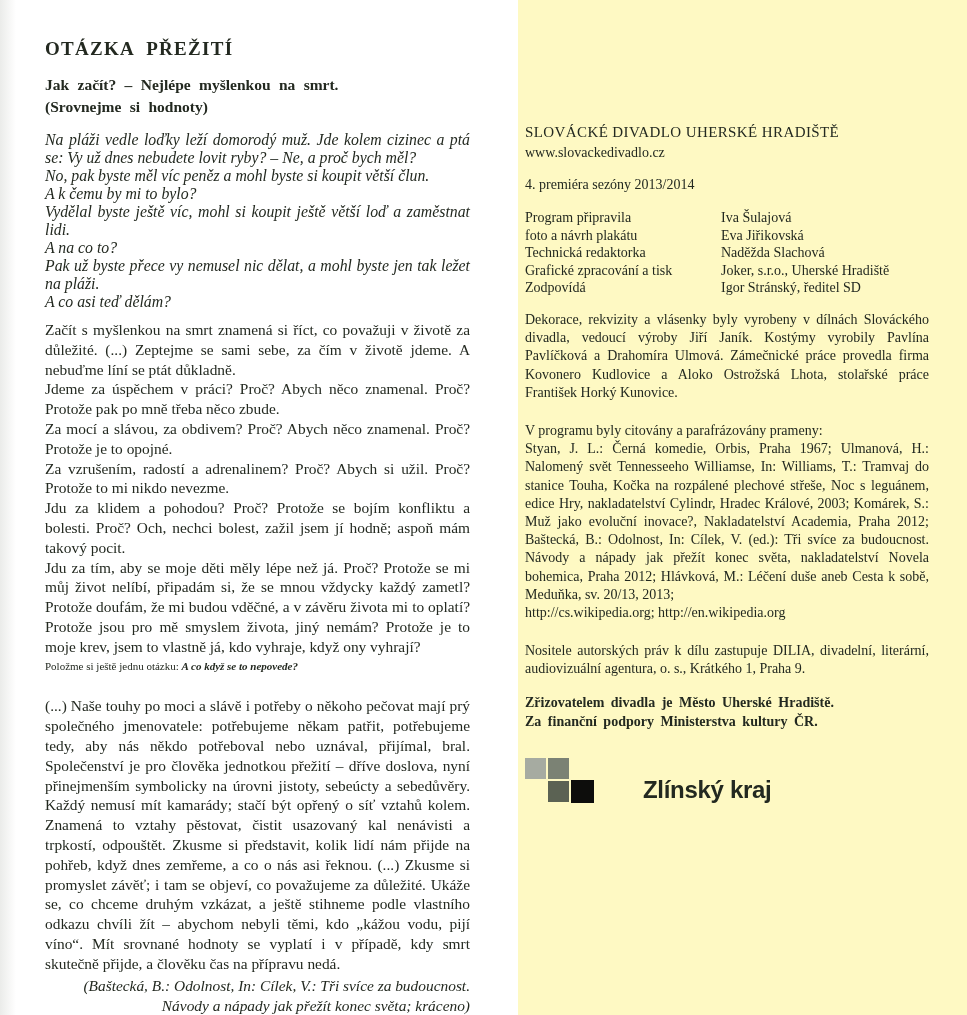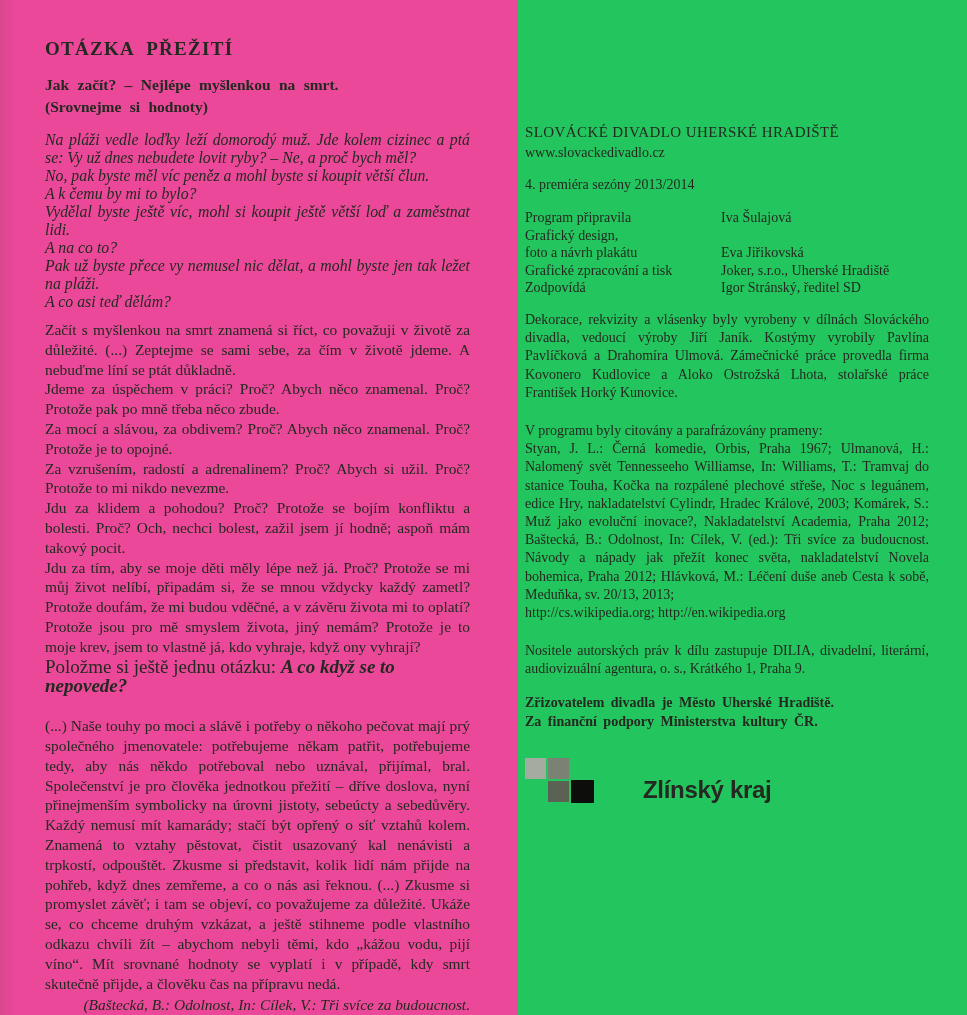--- a/index.html
+++ b/index.html
@@ -30,21 +30,21 @@
     font-weight:bold;font-size:15.5px;line-height:22px;word-spacing:4.5px;
     white-space:pre-line;margin-bottom:13px;
   }
   .dialogue{
     font-style:italic;font-size:15.8px;line-height:18px;
     white-space:pre-line;text-align:justify;margin-bottom:9px;
   }
   .lbody{
     font-size:15.4px;line-height:19.8px;white-space:pre-line;text-align:justify;
   }
-  .qline{font-size:19px;line-height:19.8px;}
+  .qline{font-size:11px;line-height:19.8px;}
   .q-emph{font-weight:bold;font-style:italic;}
   .para2{margin-top:20px;}
   .citation{
     font-style:italic;font-size:15.4px;line-height:20.5px;text-align:right;
     white-space:pre-line;margin-top:2px;
   }
 
   
   .theatre{font-size:15px;letter-spacing:.4px;line-height:21px;}
   .website{font-size:14px;line-height:19px;margin-bottom:14px;}
@@ -69,21 +69,21 @@
   .logo-text{
     font-family:"Liberation Sans","DejaVu Sans",sans-serif;font-weight:bold;
     font-size:24px;letter-spacing:-.3px;line-height:1;margin-left:11px;padding-bottom:2px;
   }
 </style>
 </head>
 <body>
 
 <div class="spread" style="color: rgb(35, 41, 32);">
 
-  <section class="page left" style="background: #ec4899;">
+  <section class="page left" style="background: #ffffff;">
     <div class="edge-shade"></div>
     <h1 class="title">OTÁZKA PŘEŽITÍ</h1>
     <div class="subtitle">Jak začít? – Nejlépe myšlenkou na smrt.
 (Srovnejme si hodnoty)</div>
     <div class="dialogue">Na pláži vedle loďky leží domorodý muž. Jde kolem cizinec a ptá se: Vy už dnes nebudete lovit ryby? – Ne, a proč bych měl?
 No, pak byste měl víc peněz a mohl byste si koupit větší člun.
 A k čemu by mi to bylo?
 Vydělal byste ještě víc, mohl si koupit ještě větší loď a zaměstnat lidi.
 A na co to?
 Pak už byste přece vy nemusel nic dělat, a mohl byste jen tak ležet na pláži.
@@ -93,38 +93,38 @@
 Za mocí a slávou, za obdivem? Proč? Abych něco znamenal. Proč? Protože je to opojné.
 Za vzrušením, radostí a adrenalinem? Proč? Abych si užil. Proč? Protože to mi nikdo nevezme.
 Jdu za klidem a pohodou? Proč? Protože se bojím konfliktu a bolesti. Proč? Och, nechci bolest, zažil jsem jí hodně; aspoň mám takový pocit.
 Jdu za tím, aby se moje děti měly lépe než já. Proč? Protože se mi můj život nelíbí, připadám si, že se mnou vždycky každý zametl? Protože doufám, že mi budou vděčné, a v závěru života mi to oplatí? Protože jsou pro mě smyslem života, jiný nemám? Protože je to moje krev, jsem to vlastně já, kdo vyhraje, když ony vyhrají?</div>
     <div class="qline"><span>Položme si ještě jednu otázku: </span><span class="q-emph">A co když se to nepovede?</span></div>
     <div class="lbody para2">(...) Naše touhy po moci a slávě i potřeby o někoho pečovat mají prý společného jmenovatele: potřebujeme někam patřit, potřebujeme tedy, aby nás někdo potřeboval nebo uznával, přijímal, bral. Společenství je pro člověka jednotkou přežití – dříve doslova, nyní přinejmenším symbolicky na úrovni jistoty, sebeúcty a sebedůvěry. Každý nemusí mít kamarády; stačí být opřený o síť vztahů kolem. Znamená to vztahy pěstovat, čistit usazovaný kal nenávisti a trpkostí, odpouštět. Zkusme si představit, kolik lidí nám přijde na pohřeb, když dnes zemřeme, a co o nás asi řeknou. (...) Zkusme si promyslet závěť; i tam se objeví, co považujeme za důležité. Ukáže se, co chceme druhým vzkázat, a ještě stihneme podle vlastního odkazu chvíli žít – abychom nebyli těmi, kdo „kážou vodu, pijí víno“. Mít srovnané hodnoty se vyplatí i v případě, kdy smrt skutečně přijde, a člověku čas na přípravu nedá.</div>
     <div class="citation">(Baštecká, B.: Odolnost, In: Cílek, V.: Tři svíce za budoucnost.
 Návody a nápady jak přežít konec světa; kráceno)</div>
   </section>
 
-  <section class="page right" style="background: #22c55e; padding-left: 7px;">
+  <section class="page right" style="background: #fef9c3; padding-left: 7px;">
     <div class="theatre">SLOVÁCKÉ DIVADLO UHERSKÉ HRADIŠTĚ</div>
     <div class="website">www.slovackedivadlo.cz</div>
     <div class="premiere">4. premiéra sezóny 2013/2014</div>
 
     <table class="credits">
       <tbody>
         <tr>
           <td class="lbl">Program připravila</td>
           <td class="val">Iva Šulajová</td>
         </tr>
         <tr>
-          <td class="lbl">Grafický design,</td>
-          <td class="val"></td>
+          <td class="lbl">foto a návrh plakátu</td>
+          <td class="val">Eva Jiřikovská</td>
         </tr>
         <tr>
-          <td class="lbl">foto a návrh plakátu</td>
-          <td class="val">Eva Jiřikovská</td>
+          <td class="lbl">Technická redaktorka</td>
+          <td class="val">Naděžda Slachová</td>
         </tr>
         <tr>
           <td class="lbl">Grafické zpracování a tisk</td>
           <td class="val">Joker, s.r.o., Uherské Hradiště</td>
         </tr>
         <tr>
           <td class="lbl">Zodpovídá</td>
           <td class="val">Igor Stránský, ředitel SD</td>
         </tr>
       </tbody>

